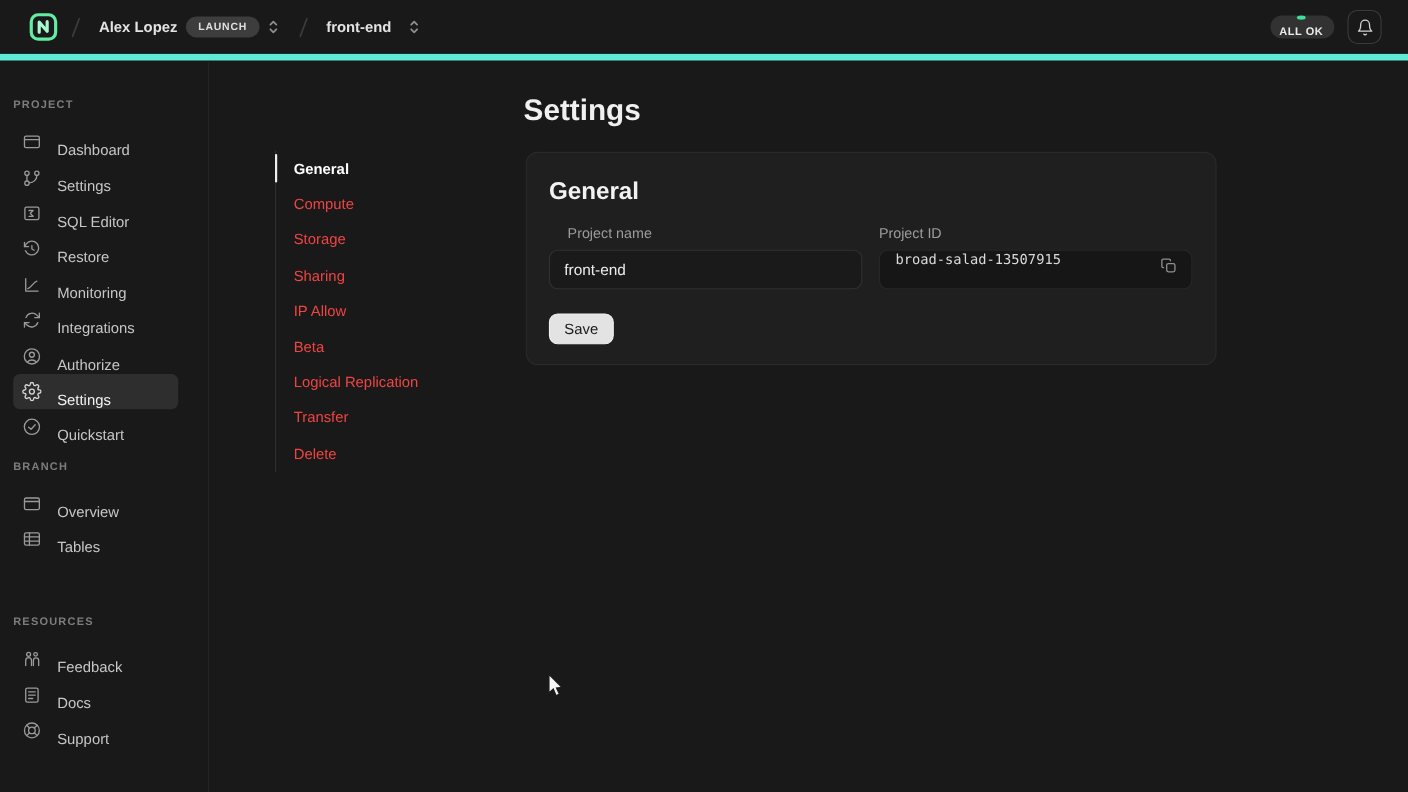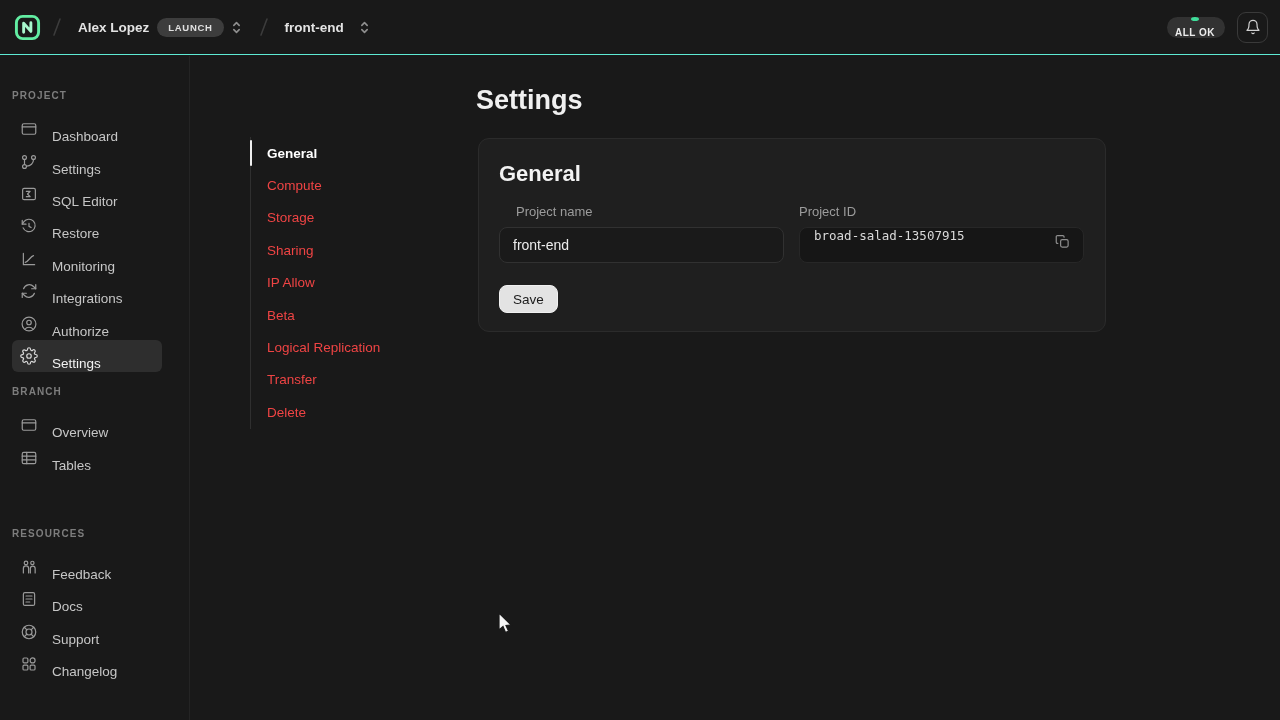--- a/index.html
+++ b/index.html
@@ -6,22 +6,22 @@
   html,body { width:1280px; height:720px; overflow:hidden; }
   body {
     background:#191919;
     font-family:"Liberation Sans", sans-serif;
     color:#e6e6e6;
     position:relative;
   }
   
   .header {
     position:absolute; top:0; left:0; width:1280px; height:55px;
-    border-bottom:1px solid #5eead4;
-    display:flex; align-items:center; padding:0 12px;
+    border-bottom:6px solid #5eead4;
+    display:flex; align-items:center; padding:0 24px;
   }
   .logo-btn { width:30px; height:30px; display:flex; align-items:center; justify-content:center; cursor:pointer; }
   .hdr-slash { width:22px; height:22px; margin:0 4px; flex:0 0 auto; }
   .hdr-name { font-size:13.5px; font-weight:700; color:#e3e3e3; margin:0 8px 0 6px; cursor:pointer; }
   .plan-pill {
     background:#3d3d3d; color:#e0e0e0; font-size:9.5px; font-weight:700;
     letter-spacing:.7px; padding:4px 11px; border-radius:999px; cursor:pointer;
   }
   .updown { margin:0 6px; cursor:pointer; display:flex; align-items:center; }
   .hdr-right { margin-left:auto; display:flex; align-items:center; gap:12px; }
@@ -238,20 +238,29 @@
   <div class="side-item active">
     <span class="sicon">
       <svg width="18" height="18" viewBox="0 0 24 24" fill="none" stroke="currentColor" stroke-width="1.6" stroke-linecap="round" stroke-linejoin="round">
           <circle cx="12" cy="12" r="3"></circle>
           <path d="M19.4 15a1.65 1.65 0 0 0 .33 1.82l.06.06a2 2 0 0 1 0 2.83 2 2 0 0 1-2.83 0l-.06-.06a1.65 1.65 0 0 0-1.82-.33 1.65 1.65 0 0 0-1 1.51V21a2 2 0 0 1-2 2 2 2 0 0 1-2-2v-.09A1.65 1.65 0 0 0 9 19.4a1.65 1.65 0 0 0-1.82.33l-.06.06a2 2 0 0 1-2.83 0 2 2 0 0 1 0-2.83l.06-.06a1.65 1.65 0 0 0 .33-1.82 1.65 1.65 0 0 0-1.51-1H3a2 2 0 0 1-2-2 2 2 0 0 1 2-2h.09A1.65 1.65 0 0 0 4.6 9a1.65 1.65 0 0 0-.33-1.82l-.06-.06a2 2 0 0 1 0-2.83 2 2 0 0 1 2.83 0l.06.06a1.65 1.65 0 0 0 1.82.33H9a1.65 1.65 0 0 0 1-1.51V3a2 2 0 0 1 2-2 2 2 0 0 1 2 2v.09a1.65 1.65 0 0 0 1 1.51 1.65 1.65 0 0 0 1.82-.33l.06-.06a2 2 0 0 1 2.83 0 2 2 0 0 1 0 2.83l-.06.06a1.65 1.65 0 0 0-.33 1.82V9a1.65 1.65 0 0 0 1.51 1H21a2 2 0 0 1 2 2 2 2 0 0 1-2 2h-.09a1.65 1.65 0 0 0-1.51 1z"></path>
         </svg>
     </span>
     <span class="slabel">Settings</span>
   </div>
 
+  <div class="side-item">
+    <span class="sicon">
+      <svg width="18" height="18" viewBox="0 0 24 24" fill="none" stroke="currentColor" stroke-width="1.6" stroke-linecap="round" stroke-linejoin="round">
+          <circle cx="12" cy="12" r="9.2"></circle>
+          <polyline points="8,12.5 11,15 16,9.5"></polyline>
+        </svg>
+    </span>
+    <span class="slabel">Quickstart</span>
+  </div>
 
   <div class="side-section-label sec-branch">BRANCH</div>
 
   <div class="side-item">
     <span class="sicon">
       <svg width="18" height="18" viewBox="0 0 24 24" fill="none" stroke="currentColor" stroke-width="1.6" stroke-linecap="round" stroke-linejoin="round">
           <rect x="3" y="5" width="18" height="14" rx="2"></rect>
           <line x1="3" y1="9.2" x2="21" y2="9.2"></line>
         </svg>
     </span>
@@ -303,31 +312,20 @@
           <circle cx="12" cy="12" r="4"></circle>
           <line x1="5.7" y1="5.7" x2="9.2" y2="9.2"></line>
           <line x1="14.8" y1="14.8" x2="18.3" y2="18.3"></line>
           <line x1="14.8" y1="9.2" x2="18.3" y2="5.7"></line>
           <line x1="5.7" y1="18.3" x2="9.2" y2="14.8"></line>
         </svg>
     </span>
     <span class="slabel">Support</span>
   </div>
 
-  <div class="side-item">
-    <span class="sicon">
-      <svg width="18" height="18" viewBox="0 0 24 24" fill="none" stroke="currentColor" stroke-width="1.6" stroke-linecap="round" stroke-linejoin="round">
-          <rect x="4" y="4" width="6.5" height="6.5" rx="1.5"></rect>
-          <circle cx="16.8" cy="7.2" r="3.3"></circle>
-          <rect x="4" y="13.5" width="6.5" height="6.5" rx="1.5"></rect>
-          <rect x="13.5" y="13.5" width="6.5" height="6.5" rx="1.5"></rect>
-        </svg>
-    </span>
-    <span class="slabel">Changelog</span>
-  </div>
 </div>
 
 <h1 class="page-title">Settings</h1>
 
 <div class="subnav">
   <div class="subnav-item active">
       <span class="active-bar"></span>
       <span>General</span>
     </div>
   <div class="subnav-item">

